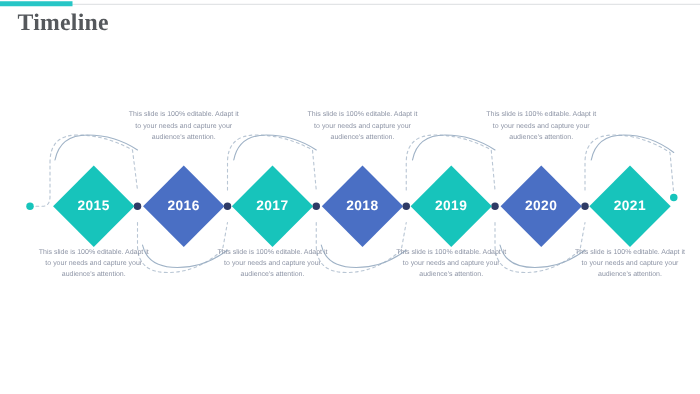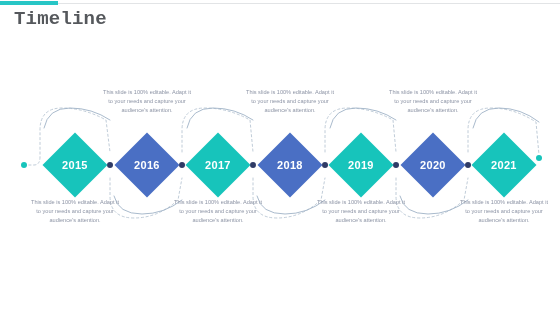--- a/index.html
+++ b/index.html
@@ -38,21 +38,21 @@
     background: #27c6c6;
   }
   .slide-title {
     position: absolute;
     left: 14px;
     top: 8px;
     font-size: 19px;
     font-weight: 700;
     letter-spacing: 0.2px;
     color: #55585c;
-    font-family: Liberation Mono, monospace;
+    font-family: Liberation Serif, serif;
   }
 
   
   .stage {
     position: absolute;
     left: 0;
     top: 0;
     width: 560px;
     height: 315px;
   }

